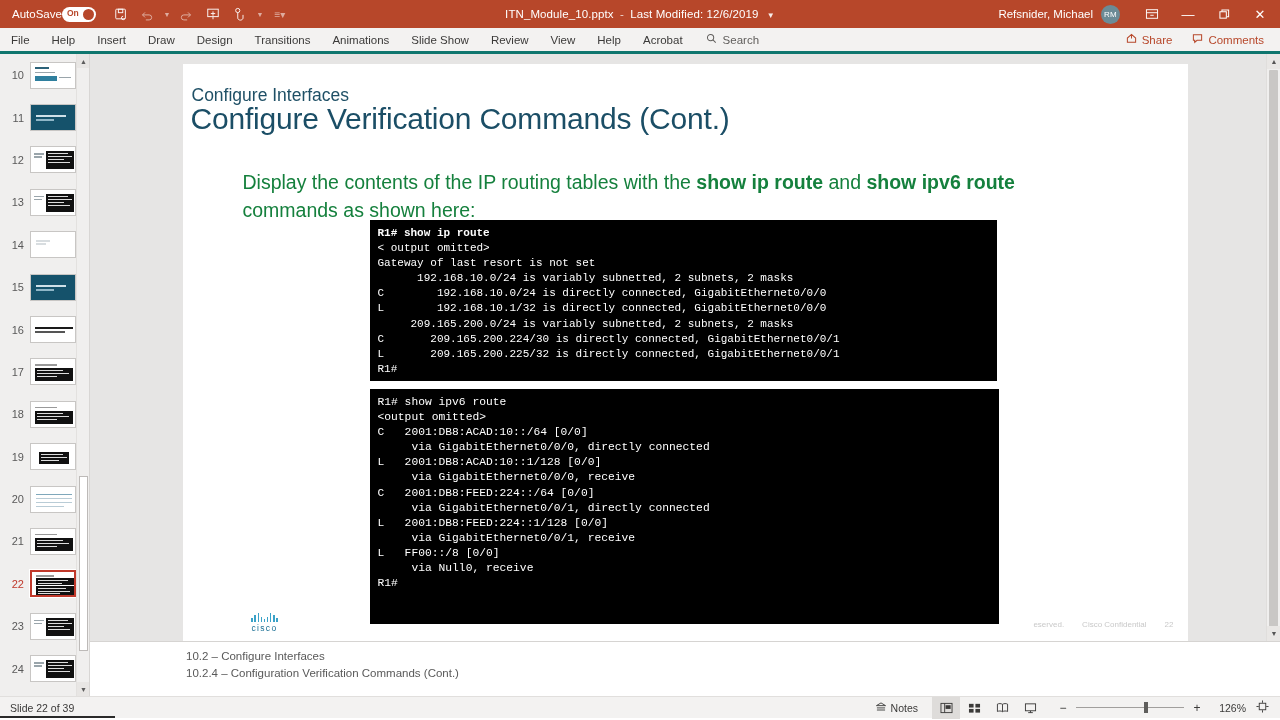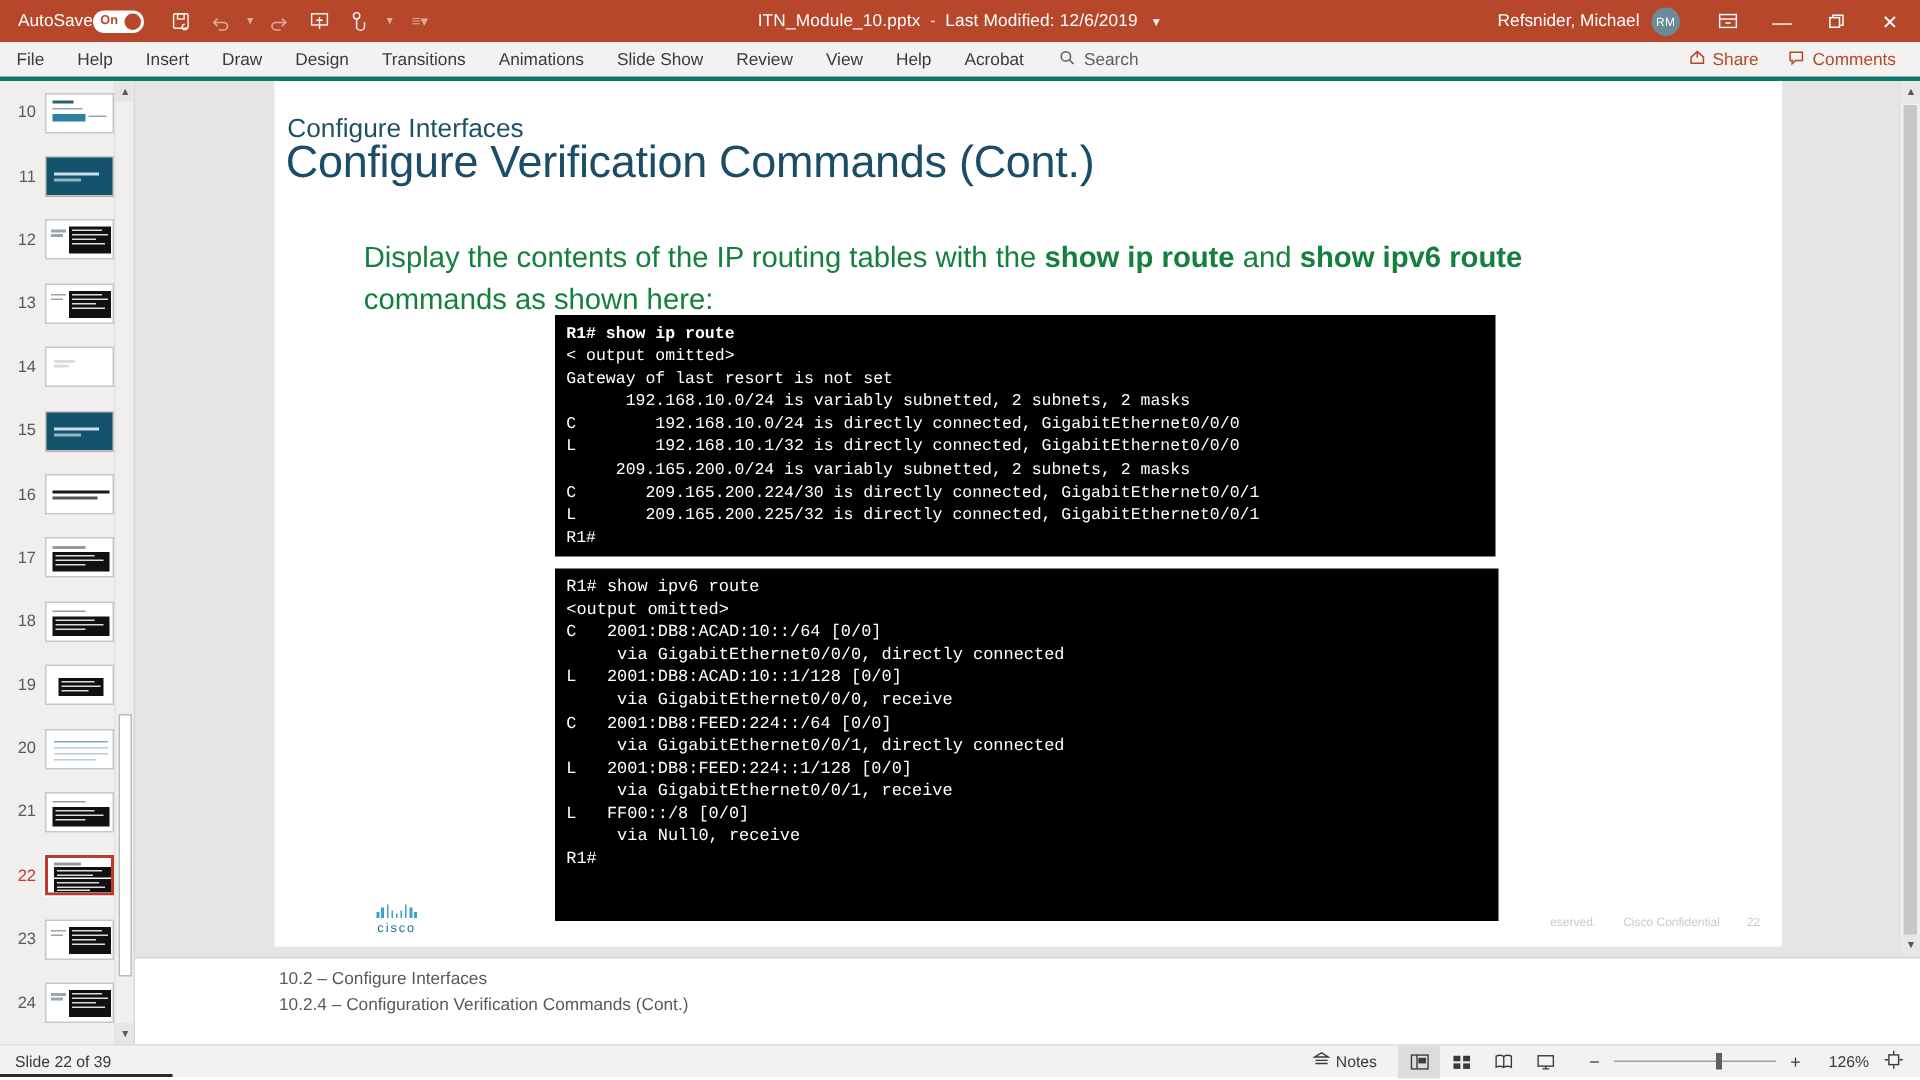--- a/index.html
+++ b/index.html
@@ -137,21 +137,21 @@
   }
 
   
   .canvaswrap {
     flex: 1; background: #e6e5e4;
     display: flex; flex-direction: column;
     position: relative; overflow: hidden;
   }
   .canvasarea {
     flex: 1; display: flex; align-items: flex-start; justify-content: center;
-    padding-top: 0px; position: relative;
+    padding-top: 10px; position: relative;
   }
   .slide {
     width: 1005px; height: 577px; background: #fff;
     position: relative; overflow: hidden;
   }
 
   .slide-kicker {
     position: absolute; left: 9px; top: 21px;
     font-size: 17.5px; color: #1f5066;
     font-family: "Liberation Sans", sans-serif;

